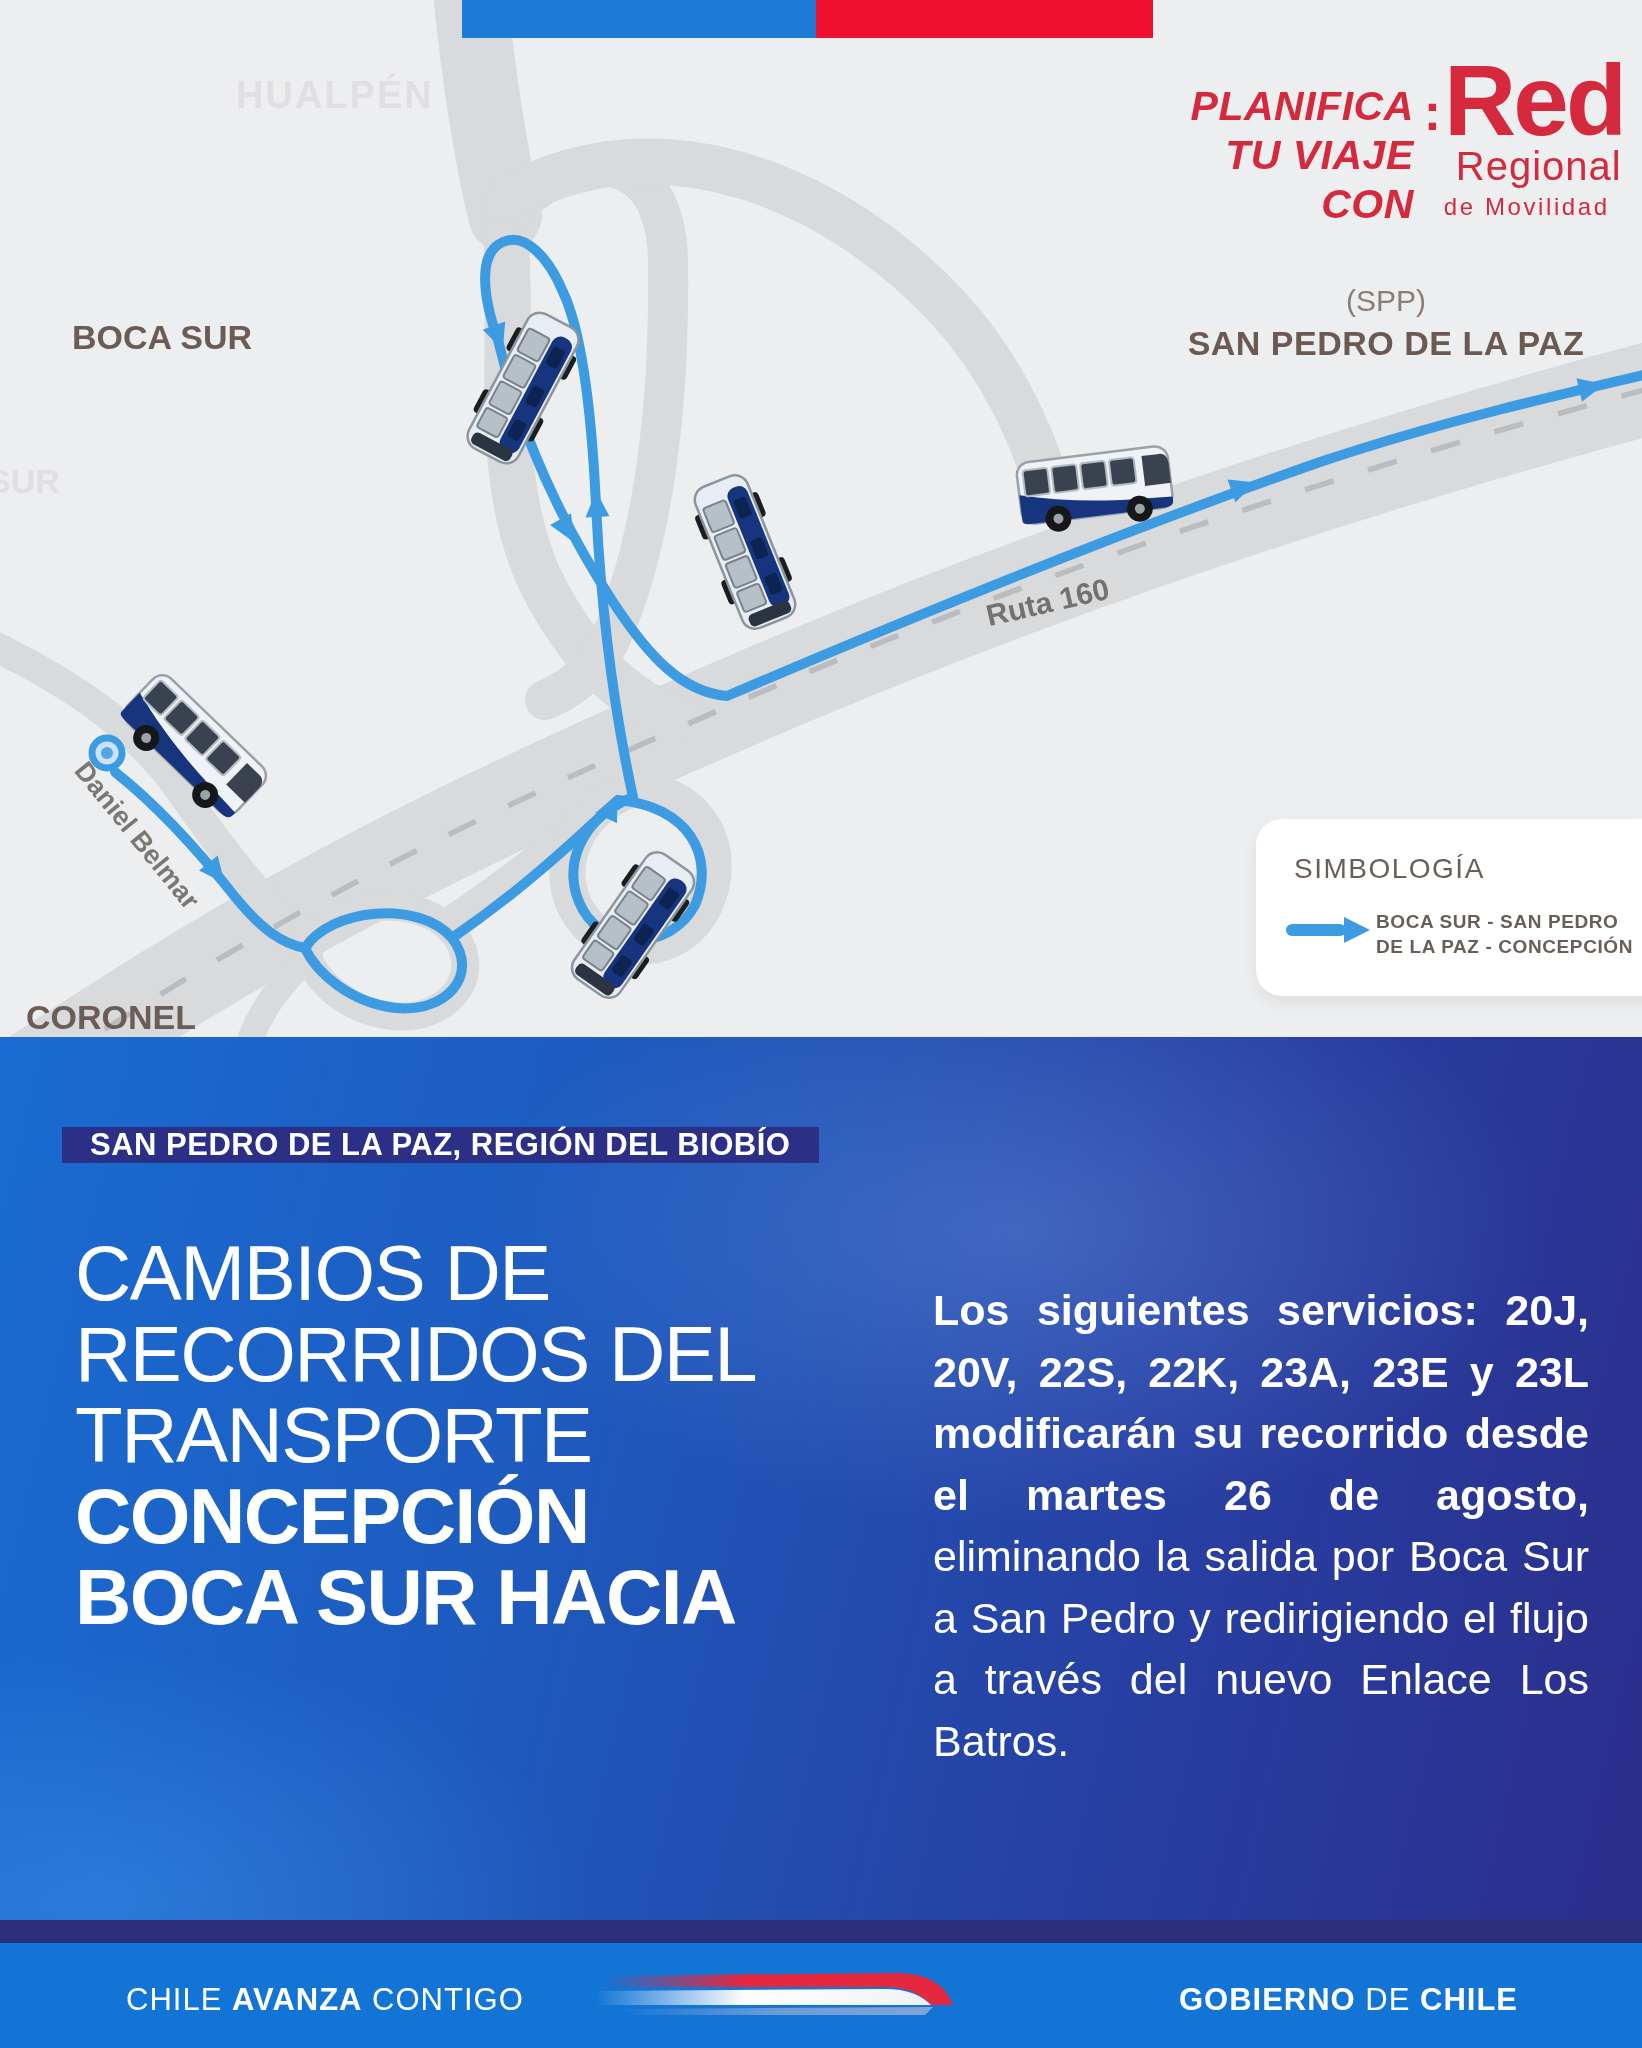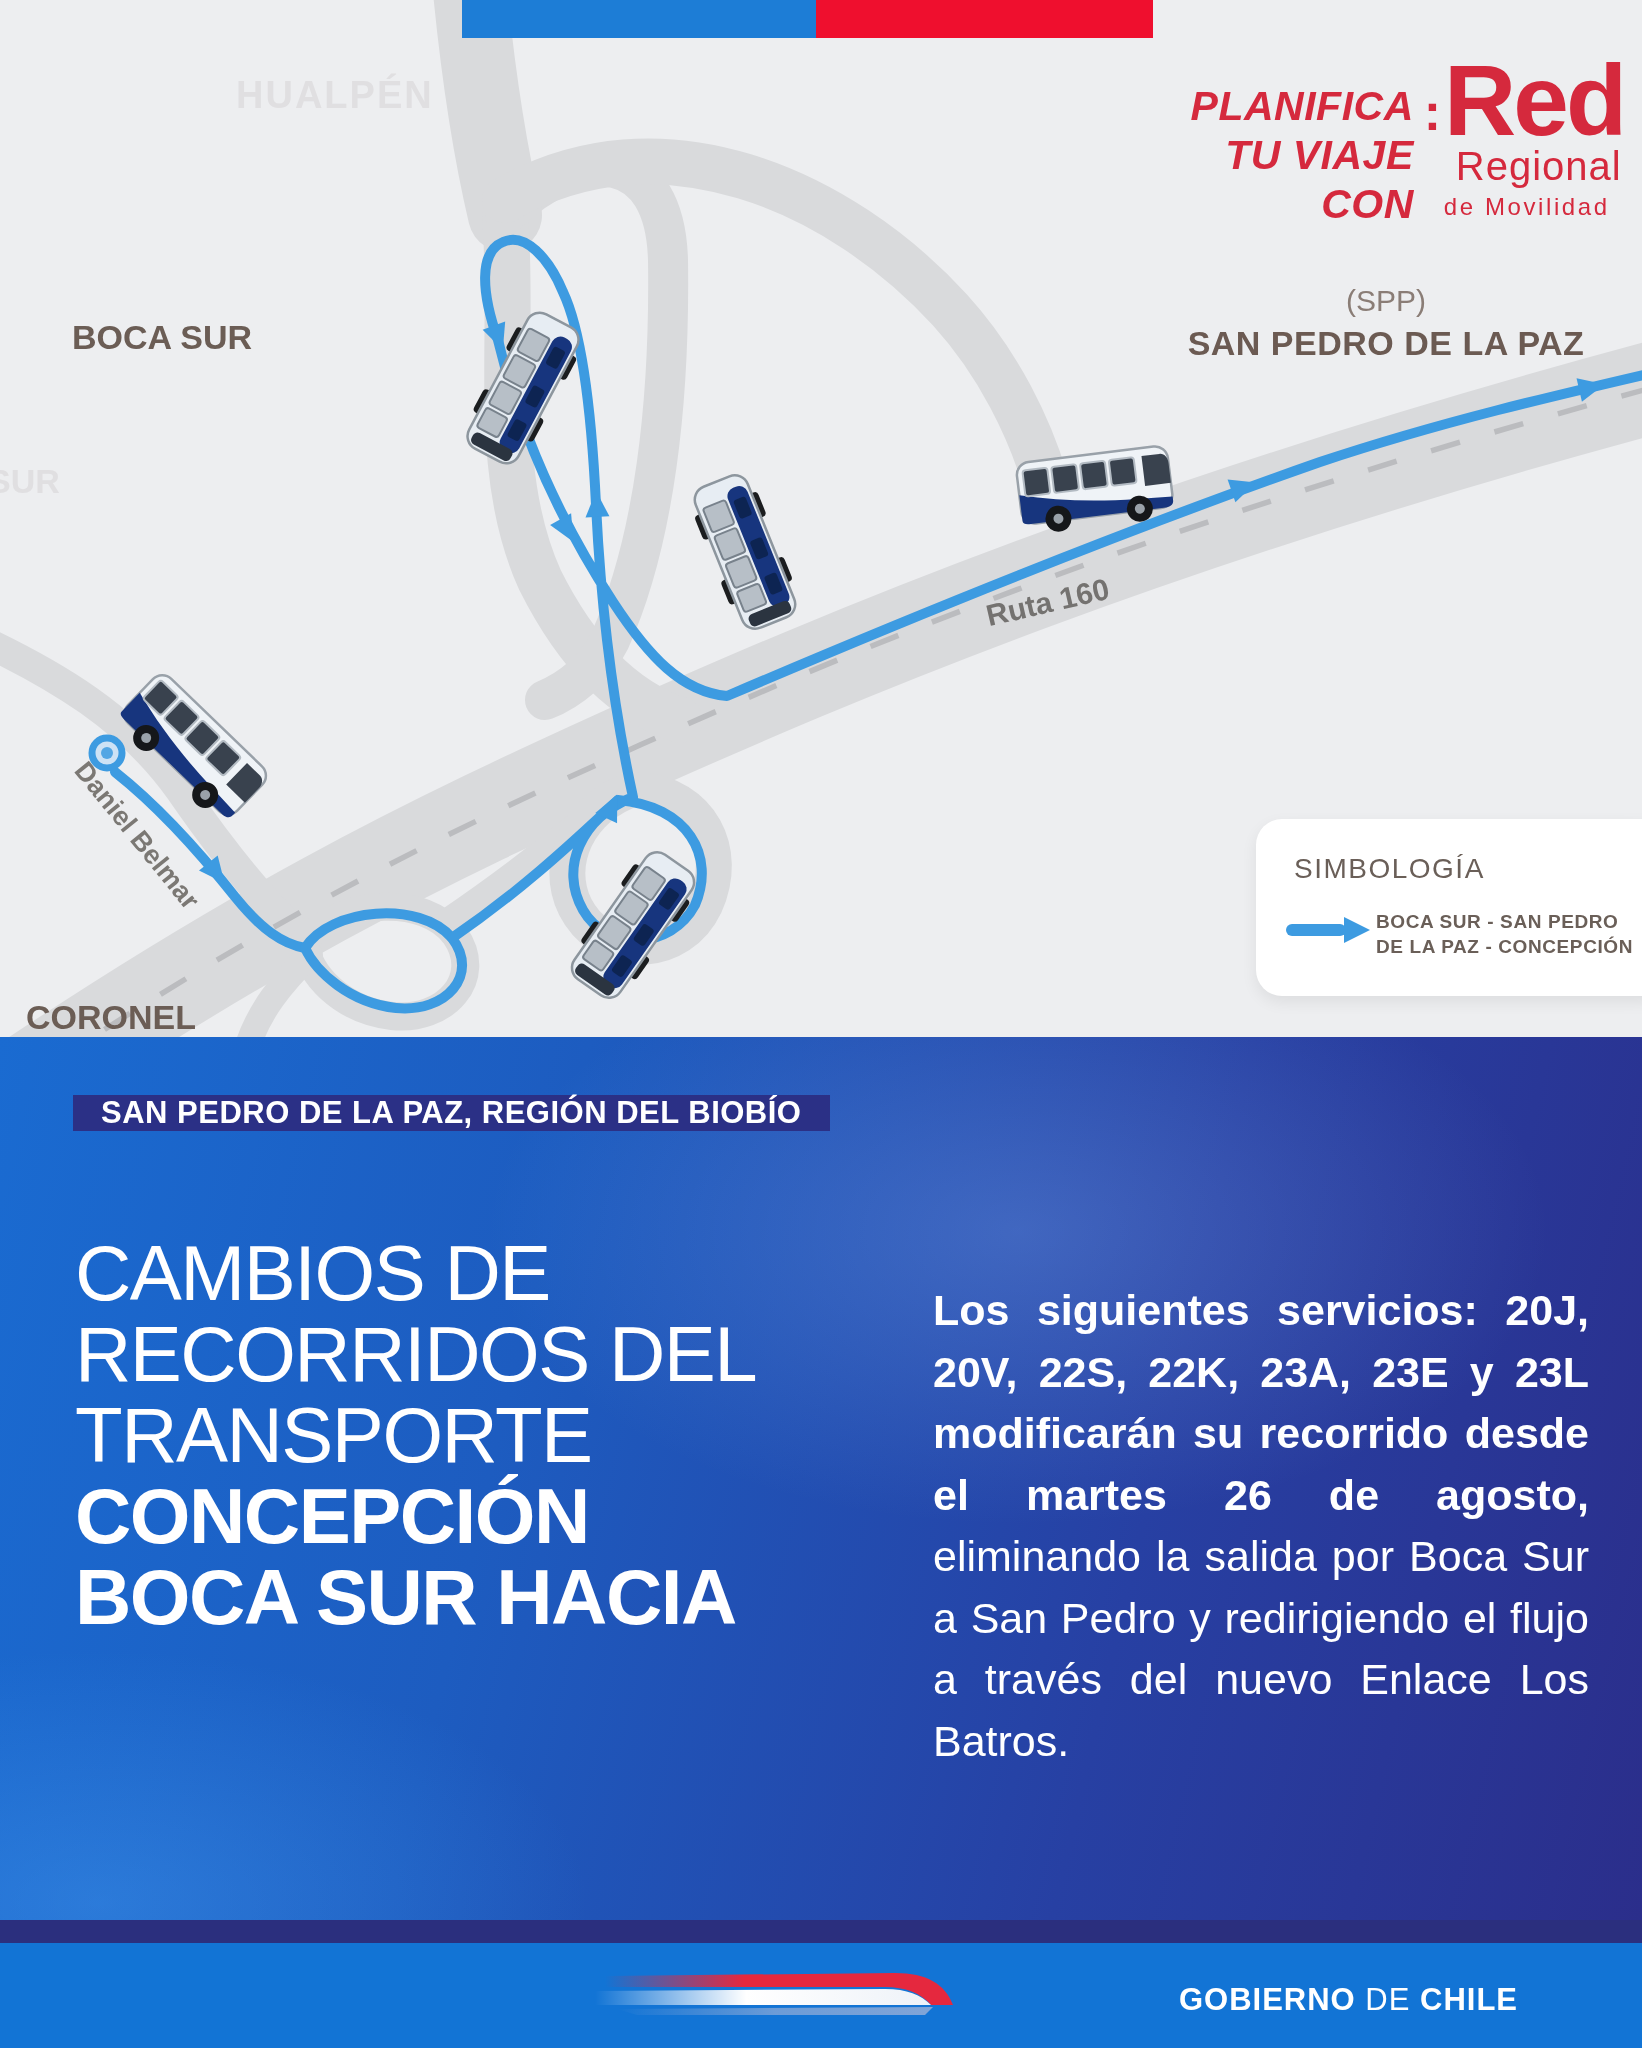--- a/index.html
+++ b/index.html
@@ -46,21 +46,21 @@
   .brand-word{font-size:100px;font-weight:700;line-height:.88;letter-spacing:-3px;}
   .brand-sub1{font-size:40px;font-weight:400;margin:0 0 0 32px;letter-spacing:1px;}
   .brand-sub2{font-size:24px;font-weight:400;margin:4px 0 0 20px;letter-spacing:2.6px;}
 
   
   .main{position:absolute;left:0;top:1037px;width:1642px;height:883px;
       background:
         radial-gradient(ellipse 760px 420px at 62% 22%, rgba(150,195,255,.25), rgba(150,195,255,0) 70%),
         radial-gradient(ellipse 700px 360px at 6% 98%, rgba(70,160,245,.38), rgba(70,160,245,0) 70%),
         linear-gradient(103deg,#1a6bd1 0%,#1d5cc0 32%,#2740a3 68%,#2b2e8b 100%);}
-  .banner{position:absolute;left:48px;top:58px;display:flex;align-items:flex-start;height:68px;gap:11px;}
+  .banner{position:absolute;left:48px;top:58px;display:flex;align-items:flex-end;height:68px;}
   .banner-accent{width:14px;background:#e8415a;}
   .banner-box{background:#2b3086;display:flex;align-items:center;padding:0 28px;}
   .banner-text{color:#fff;font-size:31px;font-weight:bold;letter-spacing:.5px;white-space:nowrap;}
 
   .title{position:absolute;left:75px;top:196px;color:#fff;font-size:78px;line-height:81px;
       font-weight:400;letter-spacing:-1.5px;}
   .title .bold{font-weight:700;}
 
   .body-text{position:absolute;left:933px;top:200px;width:656px;color:#fff;font-size:43px;
       line-height:61.5px;text-align:justify;letter-spacing:0;}
@@ -220,20 +220,21 @@
       <div class="bold">CONCEPCIÓN</div>
       <div class="bold">BOCA SUR HACIA</div>
     </div>
 
     <p class="body-text"><span class="b">Los siguientes servicios: 20J, 20V, 22S, 22K, 23A, 23E y 23L modificarán su recorrido desde el martes 26 de agosto,</span><span> eliminando la salida por Boca Sur a San Pedro y redirigiendo el flujo a través del nuevo Enlace Los Batros.</span></p>
   </div>
 
   <div class="footer">
     <div class="footer-strip"></div>
     <div class="footer-bar"></div>
+    <div class="footer-left"><span>CHILE </span><span class="fw-b">AVANZA</span><span> CONTIGO</span></div>
     <svg class="swoosh" width="420" height="56" viewBox="0 0 420 56">
       <defs>
         <linearGradient id="fadeRed" x1="0" x2="1" y1="0" y2="0">
           <stop offset="0" stop-color="#e5283e" stop-opacity="0"></stop>
           <stop offset=".4" stop-color="#e5283e"></stop>
           <stop offset="1" stop-color="#e5283e"></stop>
         </linearGradient>
         <linearGradient id="fadeWhite" x1="0" x2="1" y1="0" y2="0">
           <stop offset="0" stop-color="#ffffff" stop-opacity="0"></stop>
           <stop offset=".45" stop-color="#ffffff"></stop>

